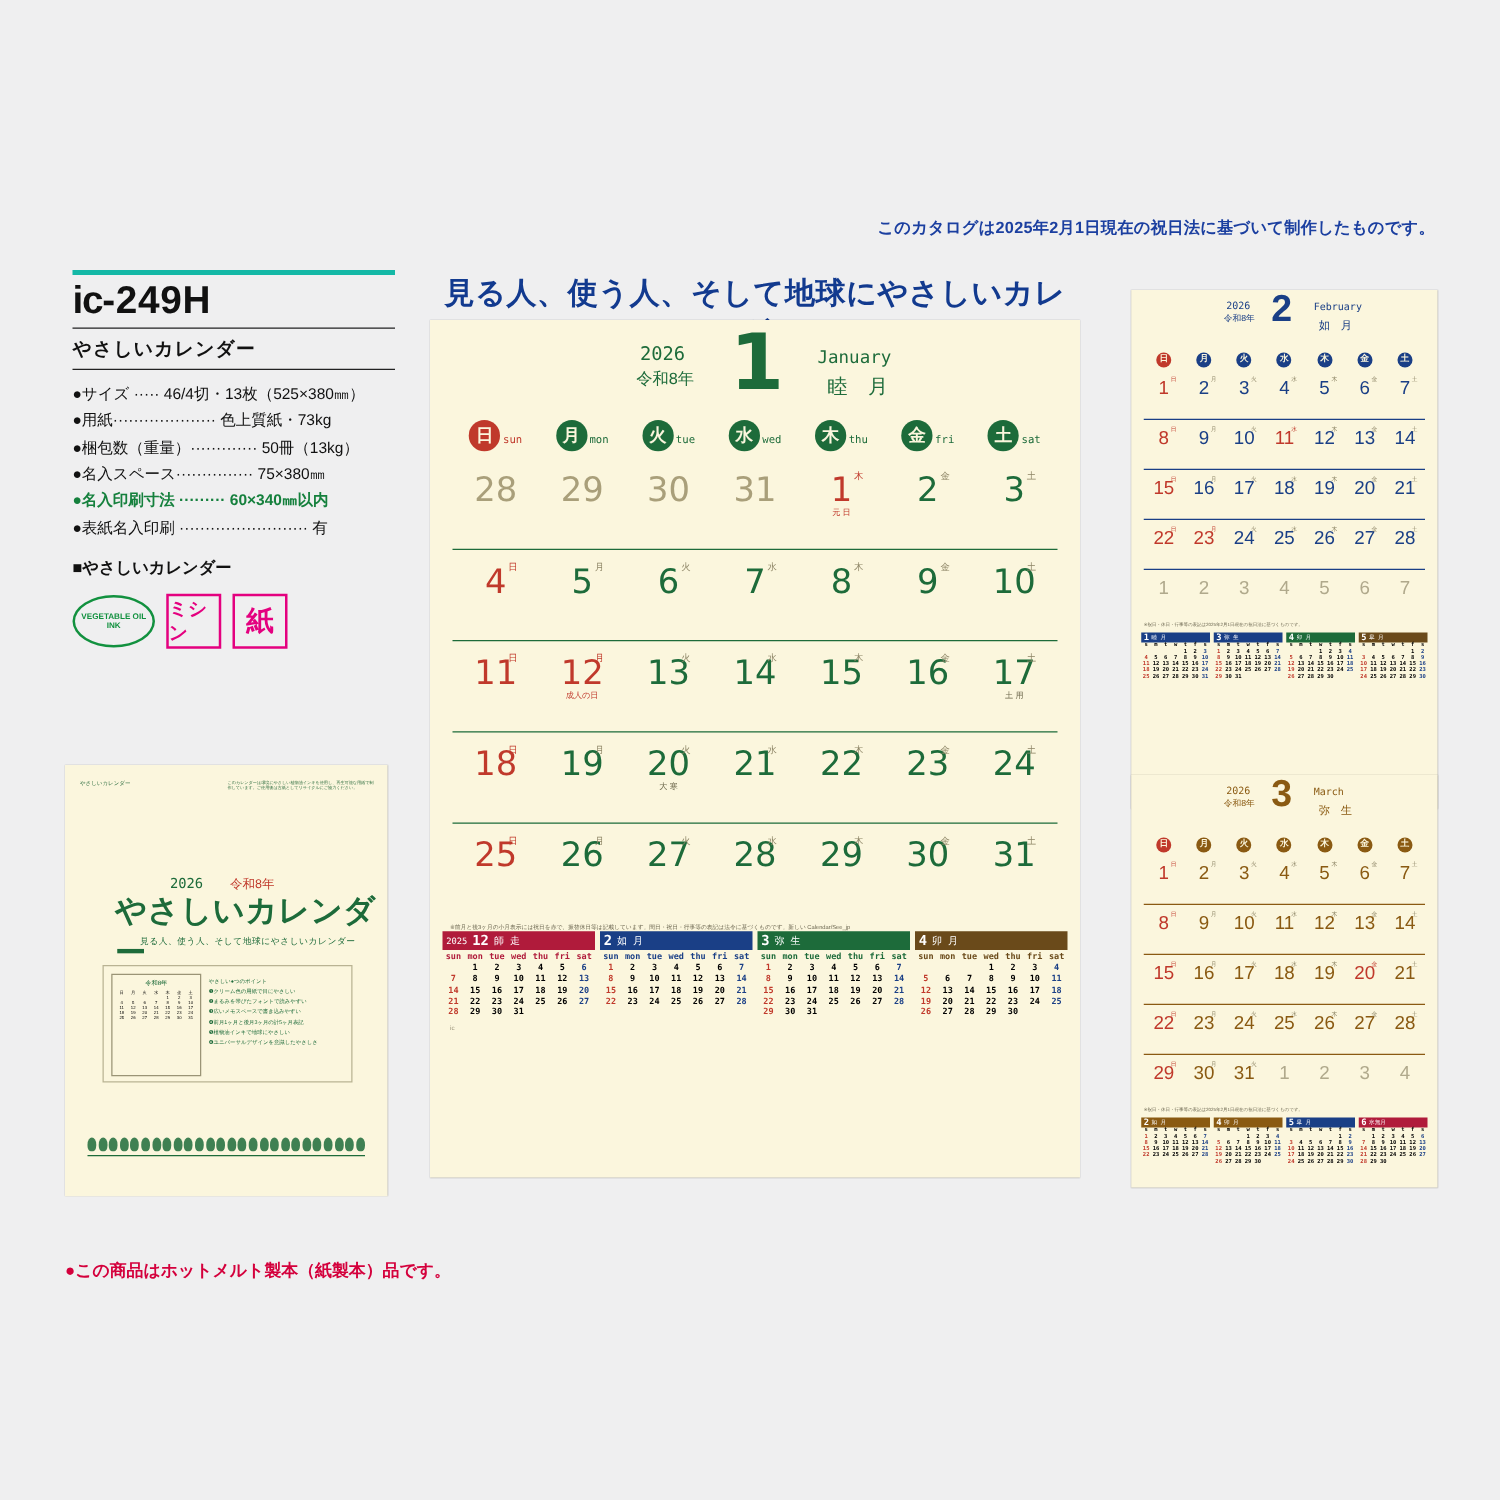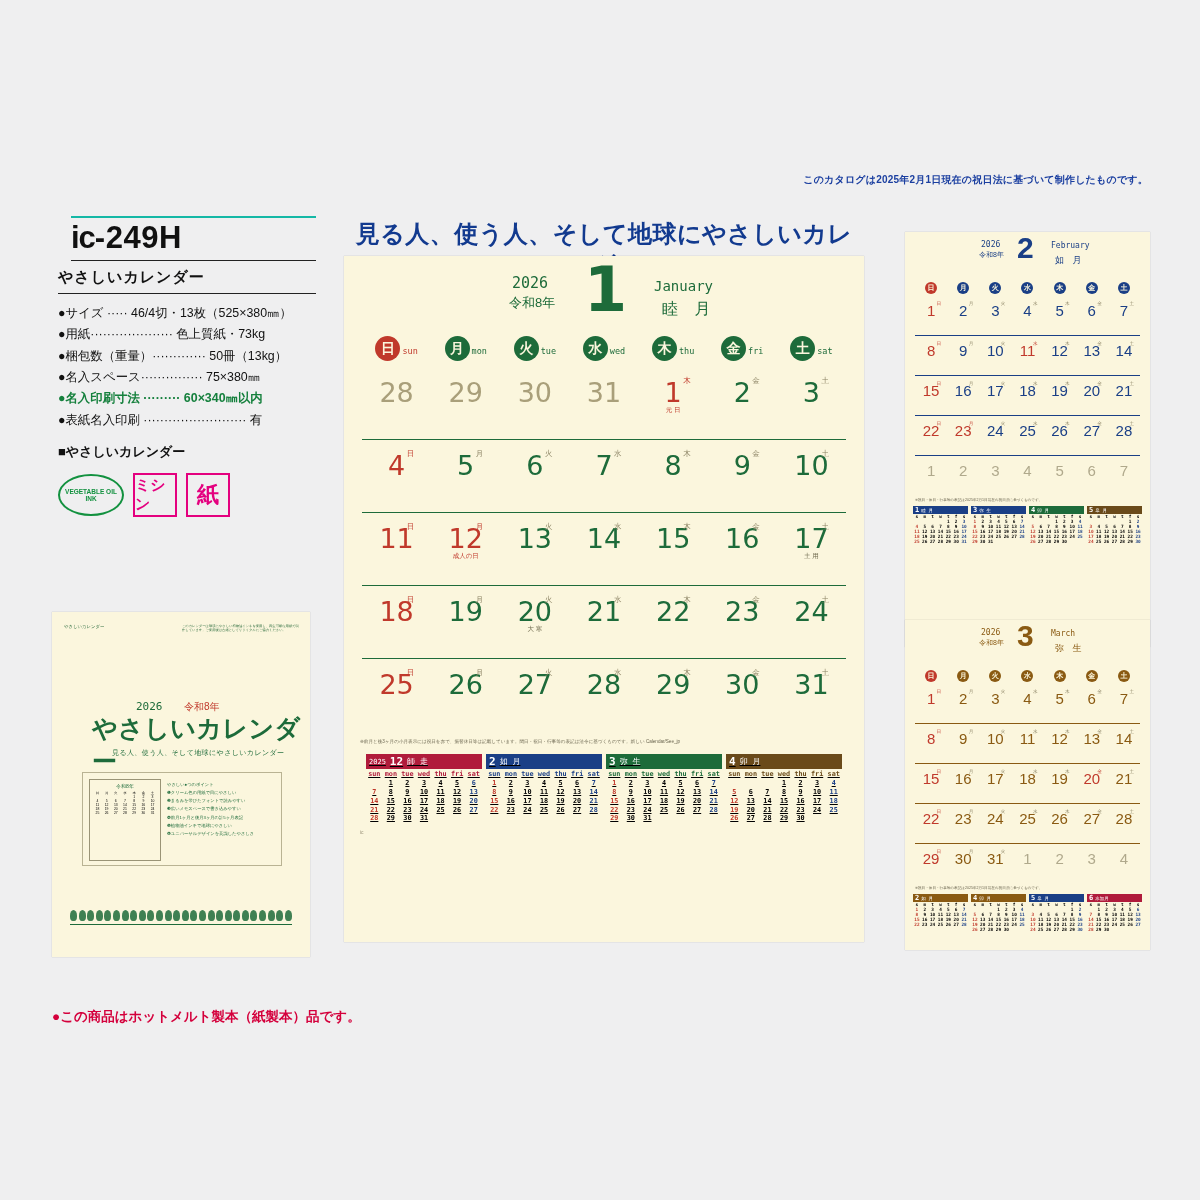--- a/index.html
+++ b/index.html
@@ -8,27 +8,27 @@
     background:#efeff0;
     font-family:"Liberation Sans","DejaVu Sans",sans-serif;
     overflow:hidden;
     position:relative;
   }
   .page{position:absolute;inset:0;}
 
   
   .top-notice{
     position:absolute;right:52px;top:172px;
-    text-align:right;color:#1b3fa0;font-size:10px;line-height:1.55;
+    text-align:right;color:#1b3fa0;font-size:13px;line-height:1.55;
     font-weight:bold;letter-spacing:.2px;
   }
 
   
   .spec{position:absolute;left:58px;top:216px;width:258px;}
-  .code-line{border-top:2px solid #14b8a6;border-bottom:1px solid #222;padding:2px 0 4px 0;margin-left:13px;}
+  .code-line{border-top:4px solid #14b8a6;border-bottom:1px solid #222;padding:2px 0 4px 0;}
   .code{font-size:31px;font-weight:bold;letter-spacing:.5px;color:#111;}
   .code .ic{letter-spacing:-1px;}
   .subname{font-size:15px;font-weight:bold;color:#111;margin-top:7px;padding-bottom:6px;border-bottom:1px solid #222;letter-spacing:1px;}
   .spec-list{margin-top:9px;font-size:12.4px;line-height:1.72;color:#111;}
   .spec-list .row{white-space:nowrap;}
   .spec-list .row.pink{color:#15803d;font-weight:bold;}
   .sales-title{margin-top:12px;font-size:13px;font-weight:bold;color:#111;}
   .sales-body{font-size:12.4px;line-height:1.6;color:#111;margin-top:3px;}
 
   .marks{margin-top:12px;display:flex;gap:9px;align-items:center;}
@@ -69,21 +69,21 @@
   .cell{flex:1;text-align:center;padding-top:10px;position:relative;}
   .cell .d{font-size:27px;color:#1d6b3a;font-family:"DejaVu Sans",sans-serif;}
   .cell.sun .d,.cell.hol .d{color:#c0392b;}
   .cell.gray .d{color:#a99f7a;}
   .cell .r{position:absolute;top:10px;right:17px;font-size:7.5px;color:#8d8566;line-height:1.05;text-align:left;}
   .cell.sun .r,.cell.hol .r{color:#c0392b;}
   .cell .note{font-size:6.5px;color:#c0392b;margin-top:-2px;}
   .cell .note.g{color:#6f6a4e;}
 
   
-  .mini-strip{display:flex;gap:4px;padding:0 22px;margin-top:10px;text-decoration:underline;}
+  .mini-strip{display:flex;gap:4px;padding:0 10px;}
   .mini{flex:1;}
   .mini .mh{display:flex;align-items:center;gap:4px;padding:1px 3px;color:#fff;font-size:7px;font-family:"DejaVu Sans Mono",monospace;}
   .mini .mh b{font-size:11px;}
   .mini .mh .jp{font-size:8px;}
   .mini.m12 .mh{background:#b01b3b;}
   .mini.m2 .mh{background:#1a3f86;}
   .mini.m3 .mh{background:#1d6b3a;}
   .mini.m4 .mh{background:#6a4a1a;}
   .mini table{width:100%;border-collapse:collapse;font-size:6.8px;font-family:"DejaVu Sans Mono",monospace;margin-top:1px;}
   .mini td,.mini th{text-align:center;padding:0.4px 0;font-weight:bold;}

